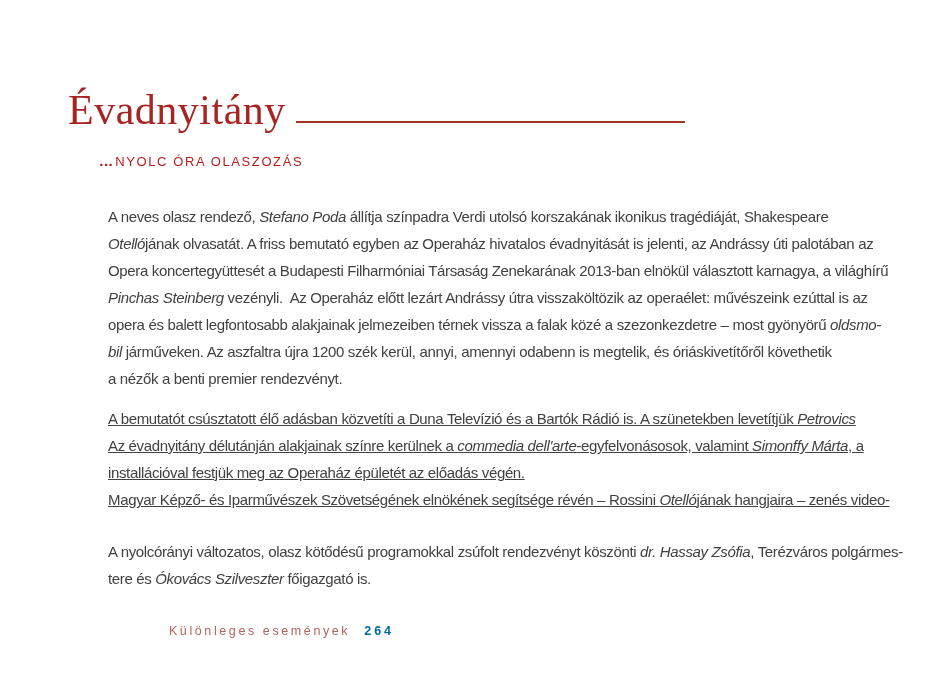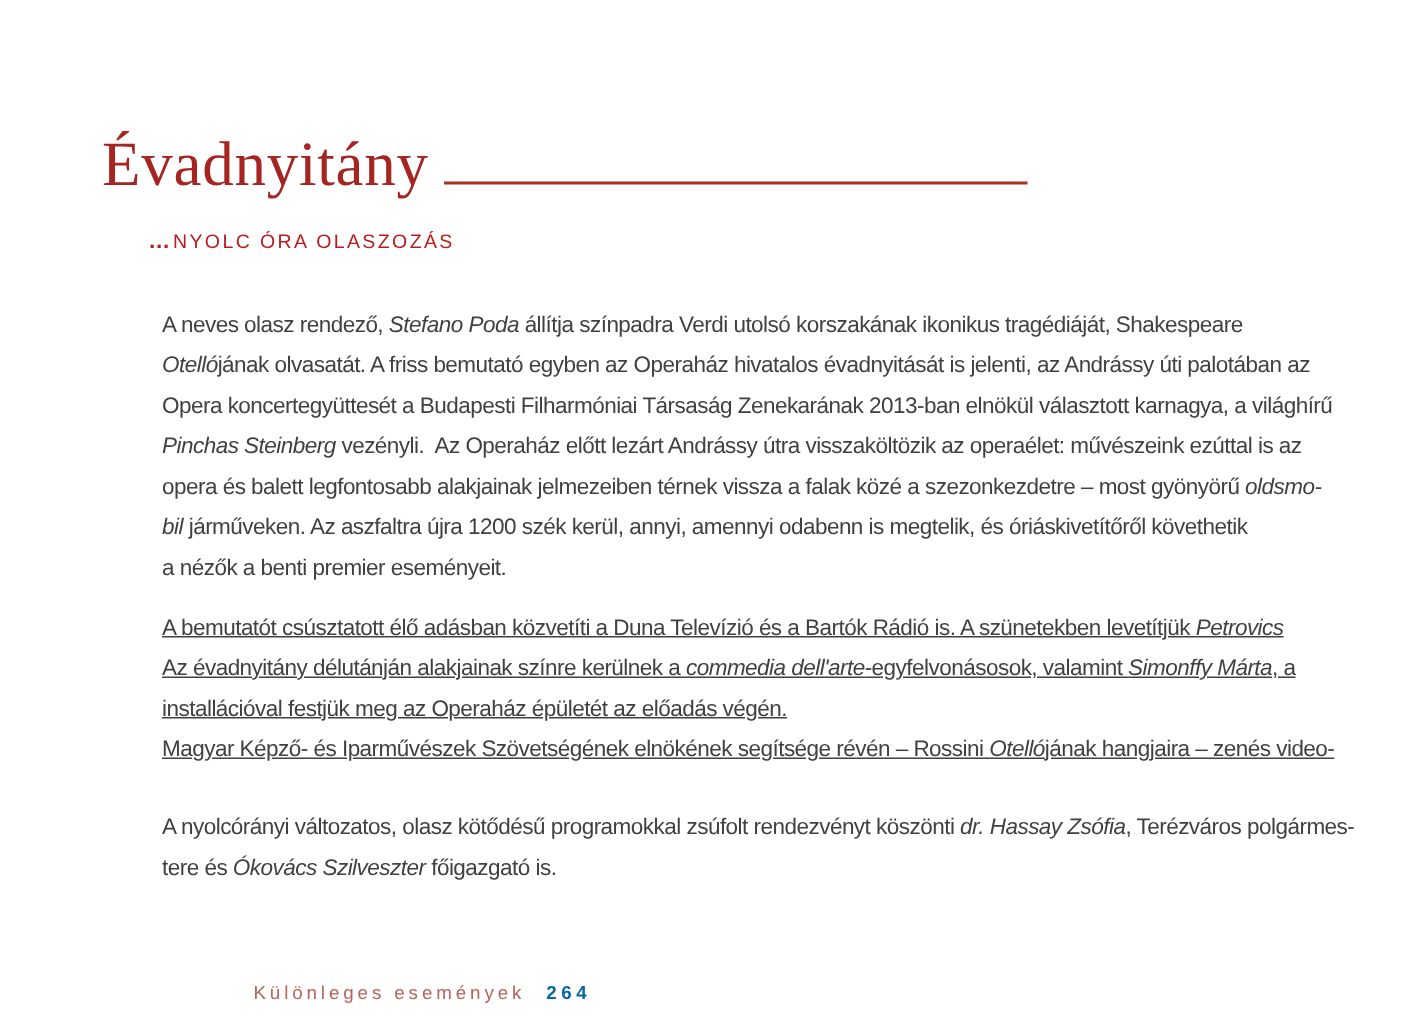--- a/index.html
+++ b/index.html
@@ -89,21 +89,21 @@
   }
   .text-line em {
     font-style: italic;
   }
 
   
   .footer {
     position: absolute;
     left: 68px;
     right: 66px;
-    top: 655px;
+    top: 624px;
     display: flex;
     justify-content: center;
     text-align: center;
   }
   .footer-inner {
     display: flex;
     align-items: baseline;
     gap: 14px;
     transform: translateX(-95px);
   }
@@ -138,21 +138,21 @@
   </header>
 
   <article class="body-text" id="body-text">
       <div class="paragraph">
         <div class="text-line"><span>A neves olasz rendező, </span><em>Stefano Poda</em><span> állítja színpadra Verdi utolsó korszakának ikonikus tragédiáját, Shakespeare</span></div>
         <div class="text-line"><em>Otelló</em><span>jának olvasatát. A friss bemutató egyben az Operaház hivatalos évadnyitását is jelenti, az Andrássy úti palotában az</span></div>
         <div class="text-line"><span>Opera koncertegyüttesét a Budapesti Filharmóniai Társaság Zenekarának 2013-ban elnökül választott karnagya, a világhírű</span></div>
         <div class="text-line"><em>Pinchas Steinberg</em><span> vezényli.  Az Operaház előtt lezárt Andrássy útra visszaköltözik az operaélet: művészeink ezúttal is az</span></div>
         <div class="text-line"><span>opera és balett legfontosabb alakjainak jelmezeiben térnek vissza a falak közé a szezonkezdetre – most gyönyörű </span><em>oldsmo-</em></div>
         <div class="text-line"><em>bil</em><span> járműveken. Az aszfaltra újra 1200 szék kerül, annyi, amennyi odabenn is megtelik, és óriáskivetítőről követhetik</span></div>
-        <div class="text-line"><span>a nézők a benti premier eseményeit.</span></div>
+        <div class="text-line"><span>a nézők a benti premier rendezvényt.</span></div>
       </div>
       <div class="paragraph">
         <div class="text-line"><span>A bemutatót csúsztatott élő adásban közvetíti a Duna Televízió és a Bartók Rádió is. A szünetekben levetítjük </span><em>Petrovics</em></div>
         <div class="text-line"><span>Az évadnyitány délutánján alakjainak színre kerülnek a </span><em>commedia dell'arte</em><span>-egyfelvonásosok, valamint </span><em>Simonffy Márta</em><span>, a</span></div>
         <div class="text-line"><span>installációval festjük meg az Operaház épületét az előadás végén.</span></div>
         <div class="text-line"><span>Magyar Képző- és Iparművészek Szövetségének elnökének segítsége révén – Rossini </span><em>Otelló</em><span>jának hangjaira – zenés video-</span></div>
       </div>
       <div class="paragraph">
         <div class="text-line"><span>A nyolcórányi változatos, olasz kötődésű programokkal zsúfolt rendezvényt köszönti </span><em>dr. Hassay Zsófia</em><span>, Terézváros polgármes-</span></div>
         <div class="text-line"><span>tere és </span><em>Ókovács Szilveszter</em><span> főigazgató is.</span></div>

